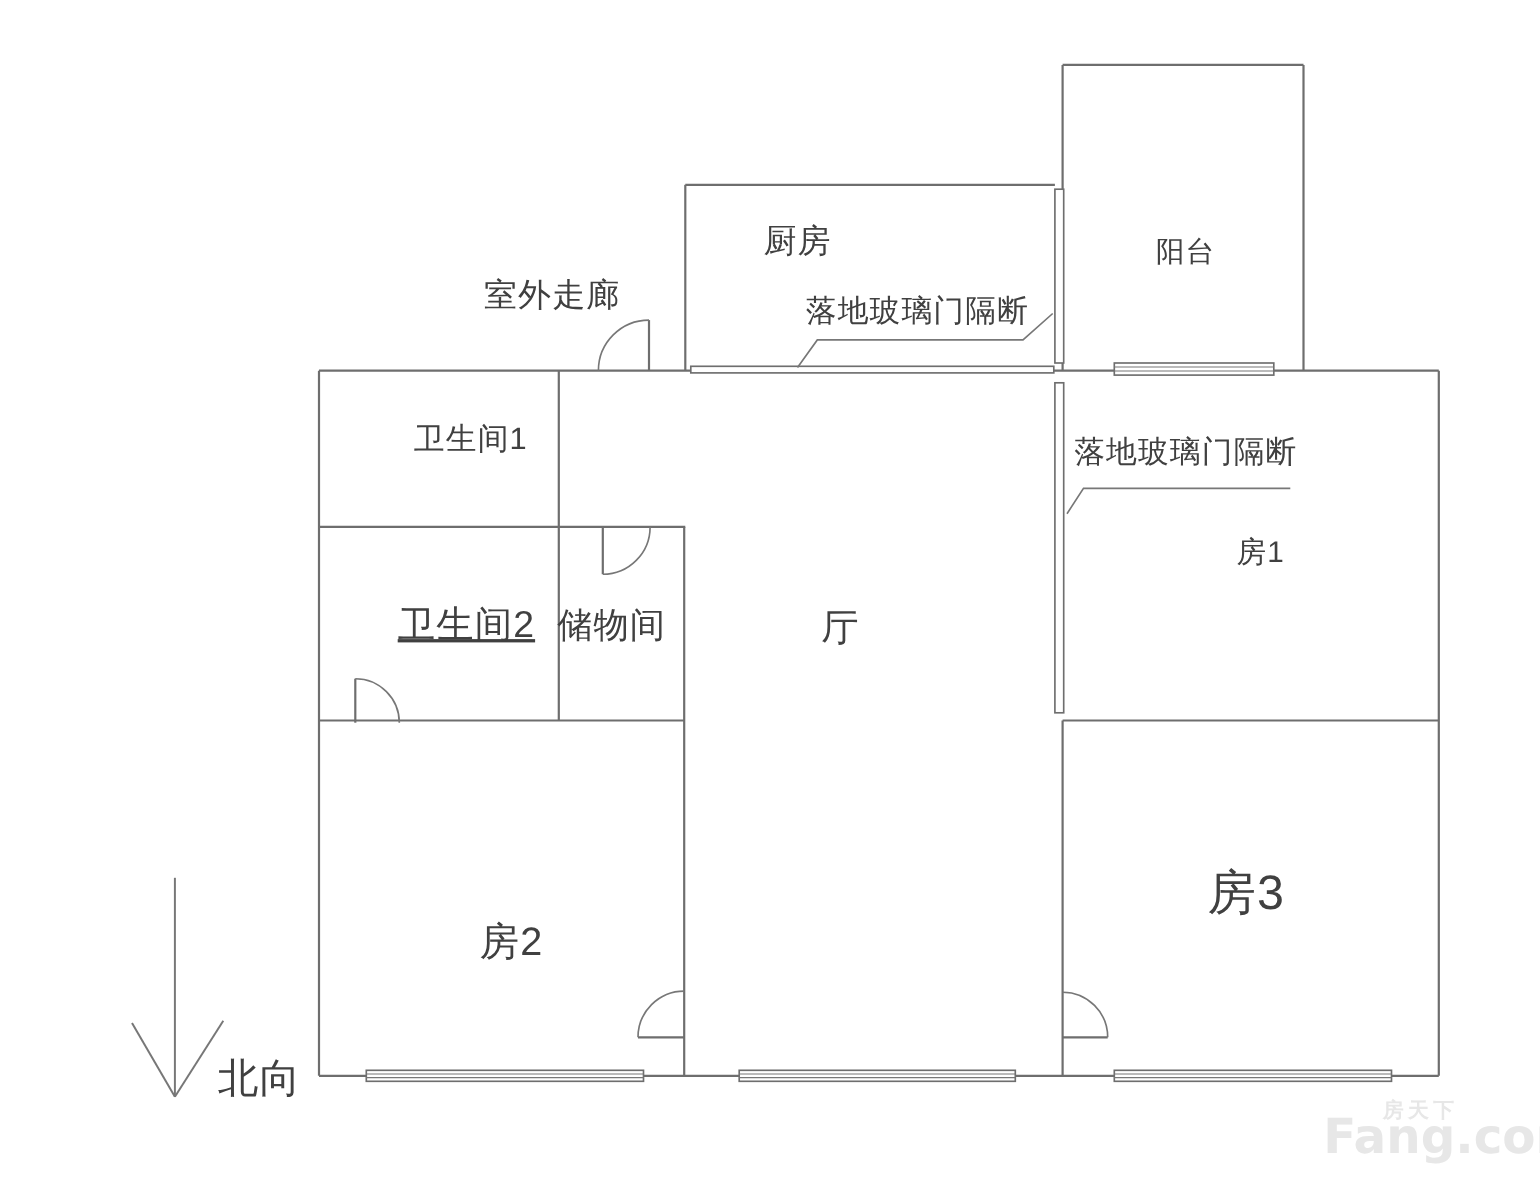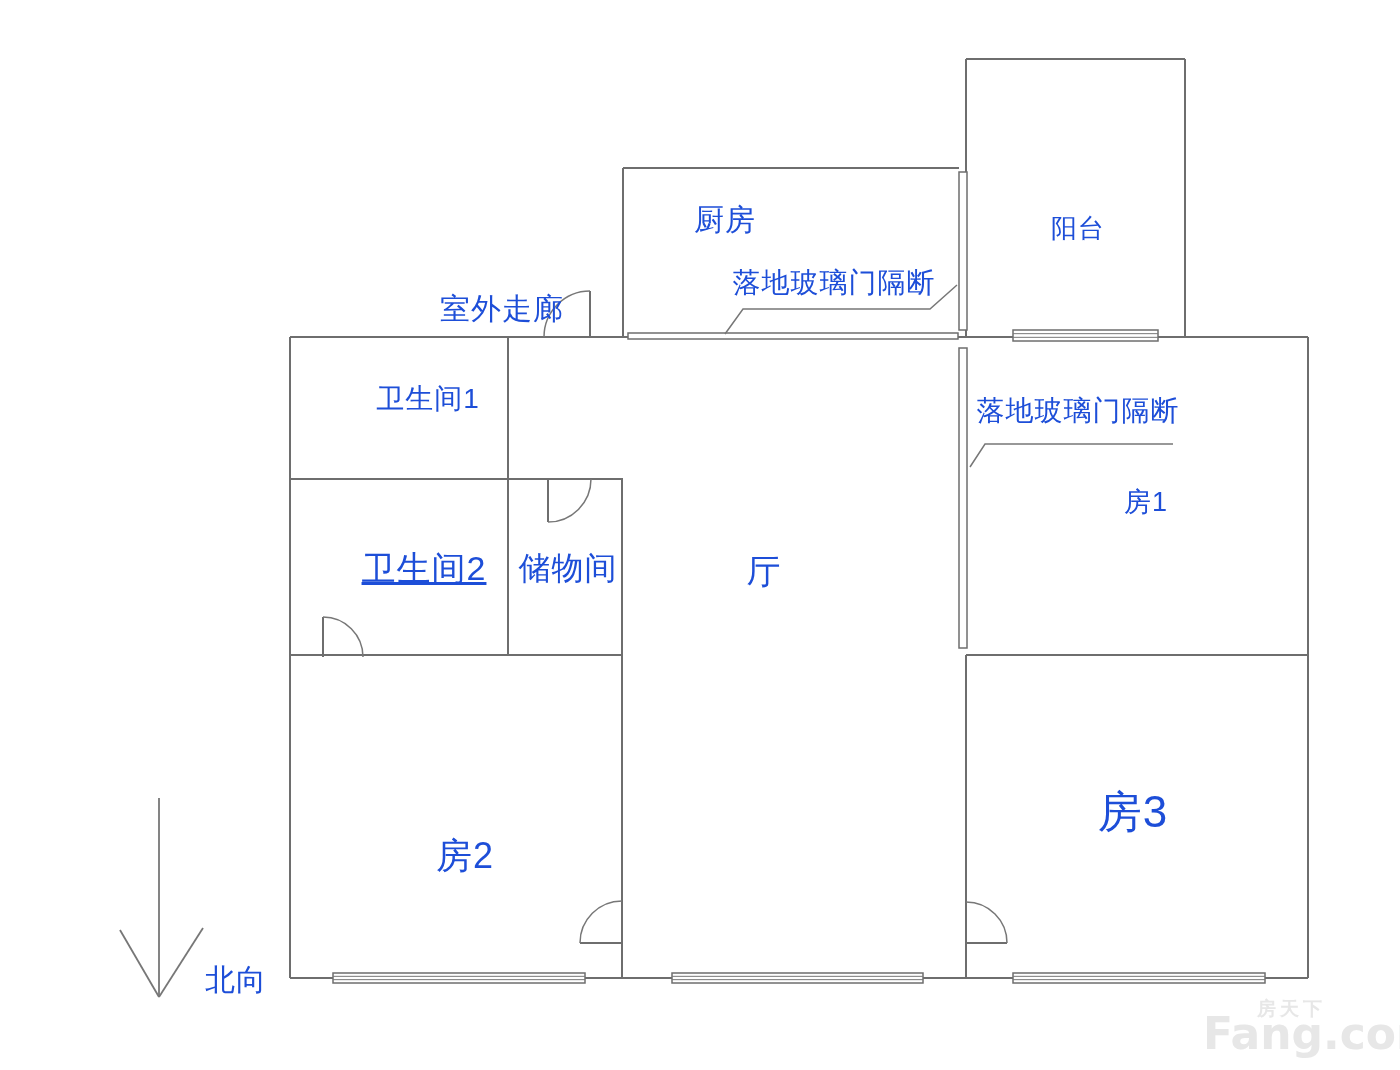--- a/index.html
+++ b/index.html
@@ -8,21 +8,21 @@
     width:1400px;height:1070px;
     background:#ffffff;
     overflow:hidden;
     font-family:"Liberation Sans", sans-serif;
   }
   .stage svg{position:absolute;left:0;top:0;}
   .plan-label{
     position:absolute;
     transform:translate(-50%,-50%);
     white-space:nowrap;
-    color:#1d4ed8;
+    color:#404040;
     letter-spacing:1px;
     line-height:1;
   }
   .watermark{
     position:absolute;
     left:1203px;top:996px;
     width:196px;height:68px;
     color:#e7e7e7;
     user-select:none;
   }
@@ -82,31 +82,31 @@
       <path d="M580,943 A42,42 0 0 1 622,901" fill="none" stroke="#777777" stroke-width="1.5"></path>
       <line x1="966" y1="943" x2="1007" y2="943" stroke="#6e6e6e" stroke-width="2"></line>
       <path d="M1007,943 A41,41 0 0 0 966,902" fill="none" stroke="#777777" stroke-width="1.5"></path>
       <polyline points="725,334 743,309 930,309 957,285" fill="none" stroke="#777777" stroke-width="1.5"></polyline>
       <polyline points="970,467 985,444 1173,444" fill="none" stroke="#777777" stroke-width="1.5"></polyline>
       <line x1="159" y1="798" x2="159" y2="997" stroke="#777777" stroke-width="1.8"></line>
       <line x1="120" y1="930" x2="159" y2="997" stroke="#777777" stroke-width="1.8"></line>
       <line x1="203" y1="928" x2="159" y2="997" stroke="#777777" stroke-width="1.8"></line>
     </svg>
 
-  <div class="plan-label" style="left: 502px; top: 269px; font-size: 30px; margin-top: 40px;">室外走廊</div>
+  <div class="plan-label" style="left: 502px; top: 269px; font-size: 30px;">室外走廊</div>
   <div class="plan-label" style="left: 725px; top: 220px; font-size: 30px;">厨房</div>
   <div class="plan-label" style="left: 834px; top: 283px; font-size: 28px;">落地玻璃门隔断</div>
   <div class="plan-label" style="left: 1078px; top: 228px; font-size: 26px;">阳台</div>
   <div class="plan-label" style="left: 1078px; top: 411px; font-size: 28px;">落地玻璃门隔断</div>
   <div class="plan-label" style="left: 428px; top: 399px; font-size: 28px;">卫生间1</div>
   <div class="plan-label" style="left: 424px; top: 568px; font-size: 34px; text-decoration: underline;">卫生间2</div>
-  <div class="plan-label" style="left: 568px; top: 568px; font-size: 32px;">储物间</div>
+  <div class="plan-label" style="left: 556px; top: 568px; font-size: 32px;">储物间</div>
   <div class="plan-label" style="left: 764px; top: 571px; font-size: 34px;">厅</div>
   <div class="plan-label" style="left: 1146px; top: 502px; font-size: 27px;">房1</div>
   <div class="plan-label" style="left: 465px; top: 812px; font-size: 36px; margin-top: 44px;">房2</div>
   <div class="plan-label" style="left: 1133px; top: 812px; font-size: 44px;">房3</div>
-  <div class="plan-label" style="left: 236px; top: 980px; font-size: 30px;">北向</div>
+  <div class="plan-label" style="left: 236px; top: 980px; font-size: 37px;">北向</div>
 
   <div class="watermark">
     <span class="wm-sub">房天下</span>
     <span class="wm-main">Fang.com</span>
   </div>
 </div>
 
 </body></html>

